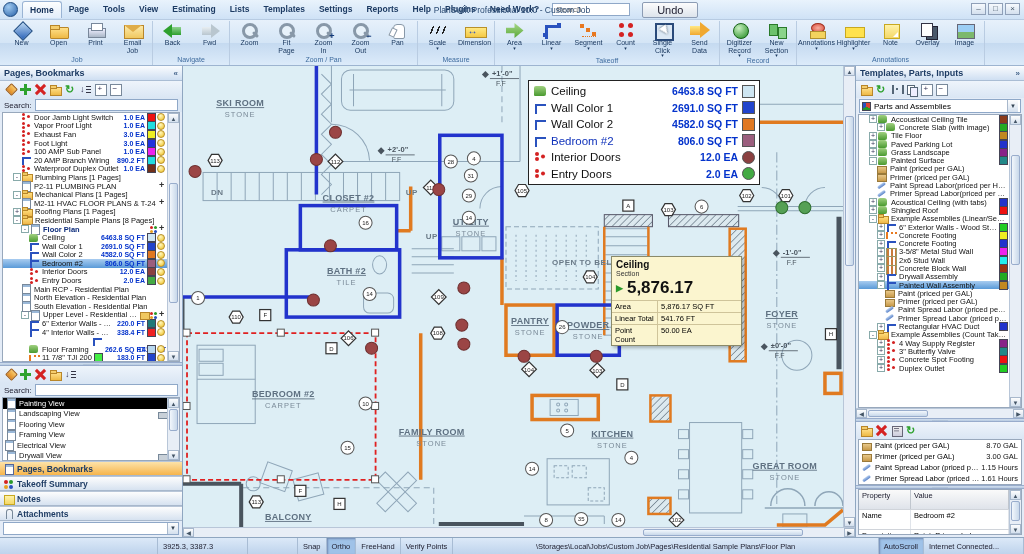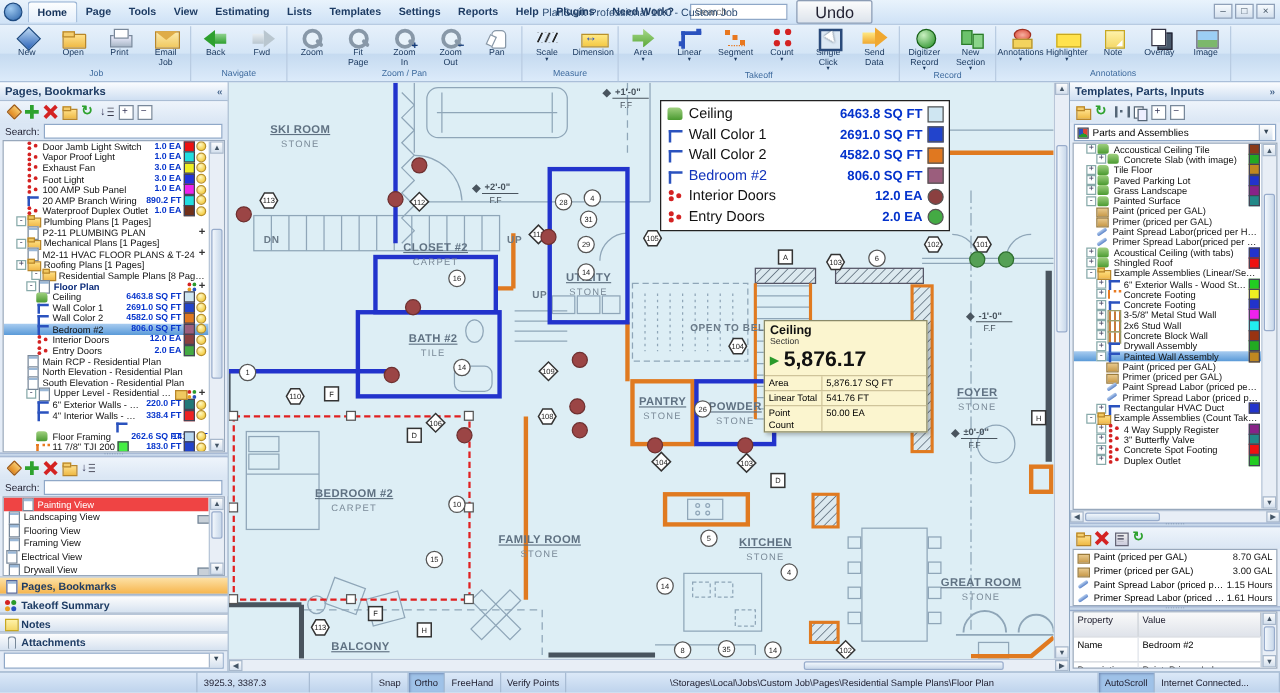--- a/index.html
+++ b/index.html
@@ -3,21 +3,21 @@
 <meta charset="utf-8">
 <style>
 *{margin:0;padding:0;box-sizing:border-box;font-family:"Liberation Sans",sans-serif}
 html,body{width:1024px;height:554px;overflow:hidden;background:#cfe0f2}
 
 #menubar{height:20px;background:linear-gradient(#e9f3fc,#cfe2f6);display:flex;align-items:center;position:relative;border-bottom:1px solid #b7cbe2;padding-left:3px}
 #applogo{width:15px;height:15px;border-radius:50%;background:radial-gradient(circle at 35% 30%,#9ec9f0,#2a62a8);border:1px solid #1d4a80;margin-right:4px;flex:none}
 .mtab{font-size:8.5px;font-weight:bold;color:#1e3c64;padding:3px 7px;border-radius:3px 3px 0 0;cursor:default;white-space:nowrap}
 .mtab.act{background:linear-gradient(#fdfefe,#e3eefb);border:1px solid #9ab4d4;border-bottom:none;color:#15325a}
 #menusearch{width:78px;height:13px;font-size:8px;border:1px solid #8fa8c8;margin-left:6px;padding:0 3px;background:#fff}
-#undobtn{margin-left:7px;font-size:13px;padding:1px 14px;border:1px solid #8c9cb4;border-radius:2px;background:linear-gradient(#fcfcfc,#dde4ec);color:#223}
+#undobtn{margin-left:12px;font-size:11px;padding:1px 14px;border:1px solid #8c9cb4;border-radius:2px;background:linear-gradient(#fcfcfc,#dde4ec);color:#223}
 #wintitle{position:absolute;left:0;right:0;text-align:center;font-size:8.5px;color:#2a4a72;pointer-events:none}
 #winctrls{position:absolute;right:4px;top:3px;display:flex;gap:2px}
 .wc{width:15px;height:12px;border:1px solid #8fa0b8;background:linear-gradient(#f6fafd,#d4e0ee);font-size:8px;line-height:10px;text-align:center;color:#456}
 #ribbon{height:46px;background:linear-gradient(#e7f1fb,#d4e5f6 50%,#c5daf0 52%,#dcebfa);border-bottom:1px solid #9db4d0;display:flex;align-items:stretch;padding:1px 2px 0}
 .rgroup{display:flex;flex-direction:column;border-right:1px solid #b9cce2;padding:0 1px}
 .rbtns{display:flex;flex:1;align-items:flex-start}
 .rbtn{background:none;border:none;width:37px;min-width:33px;display:flex;flex-direction:column;align-items:center;padding-top:1px;cursor:default}
 .rlbl{font-size:7px;line-height:1.1;color:#1c3a60;text-align:center;white-space:pre-line}
 .caret{font-size:5px;color:#1c3a60;line-height:3px}
 .glabel{font-size:7px;color:#3e6b9e;text-align:center;height:9px}
@@ -462,21 +462,21 @@
           <div class="trow" style="height: 8.6px; padding-left: 18px;">
             <span class="mi mi-page"></span>
             <span class="tlbl">M2-11 HVAC FLOOR PLANS &amp; T-24</span>
             <span class="ex ex-cross"></span>
           </div>
           <div class="trow" style="height: 8.6px; padding-left: 10px;">
             <span class="expbox">+</span>
             <span class="mi mi-folder"></span>
             <span class="tlbl">Roofing Plans [1 Pages]</span>
           </div>
-          <div class="trow" style="height: 8.6px; padding-left: 10px; margin-left: 12px;">
+          <div class="trow" style="height: 8.6px; padding-left: 10px;">
             <span class="expbox">-</span>
             <span class="mi mi-folder"></span>
             <span class="tlbl">Residential Sample Plans [8 Pages]</span>
           </div>
           <div class="trow" style="height: 8.6px; padding-left: 18px;">
             <span class="expbox">-</span>
             <span class="mi mi-page"></span>
             <span class="tlbl b">Floor Plan</span>
             <span class="ex ex-dots"></span>
             <span class="ex ex-cross"></span>
@@ -593,21 +593,21 @@
         <span class="ti ti-del"></span>
         <span class="ti ti-fold"></span>
         <span class="ti ti-sort"></span>
       </div>
     <div class="srow">
       <label>Search:</label>
       <input style="">
     </div>
     <div class="treebox" style="flex:0 0 64px">
       <div class="treecol" id="lviews">
-          <div class="trow tsel" style="height: 10.5px; padding-left: 14px; color: rgb(255, 255, 255); background: #ef4444;">
+          <div class="trow tsel" style="height: 10.5px; padding-left: 3px; color: rgb(255, 255, 255); background: #000000;">
             <span class="mi mi-page"></span>
             <span class="tlbl">Painting View</span>
           </div>
           <div class="trow" style="height: 10.5px; padding-left: 3px;">
             <span class="mi mi-page"></span>
             <span class="tlbl">Landscaping View</span>
             <span class="ex ex-cam"></span>
           </div>
           <div class="trow" style="height: 10.5px; padding-left: 3px;">
             <span class="mi mi-page"></span>

